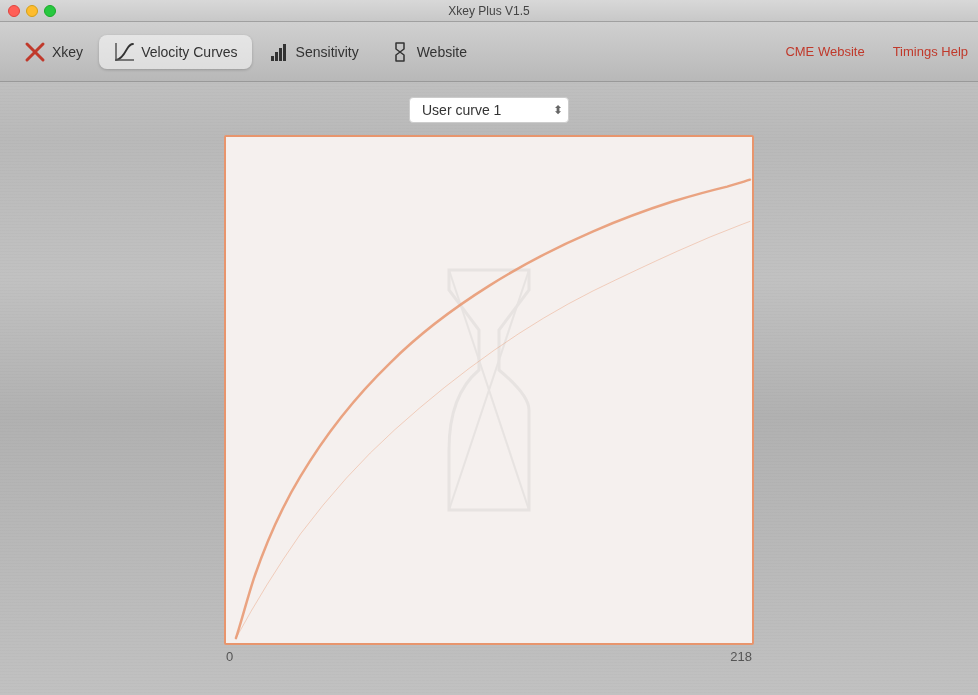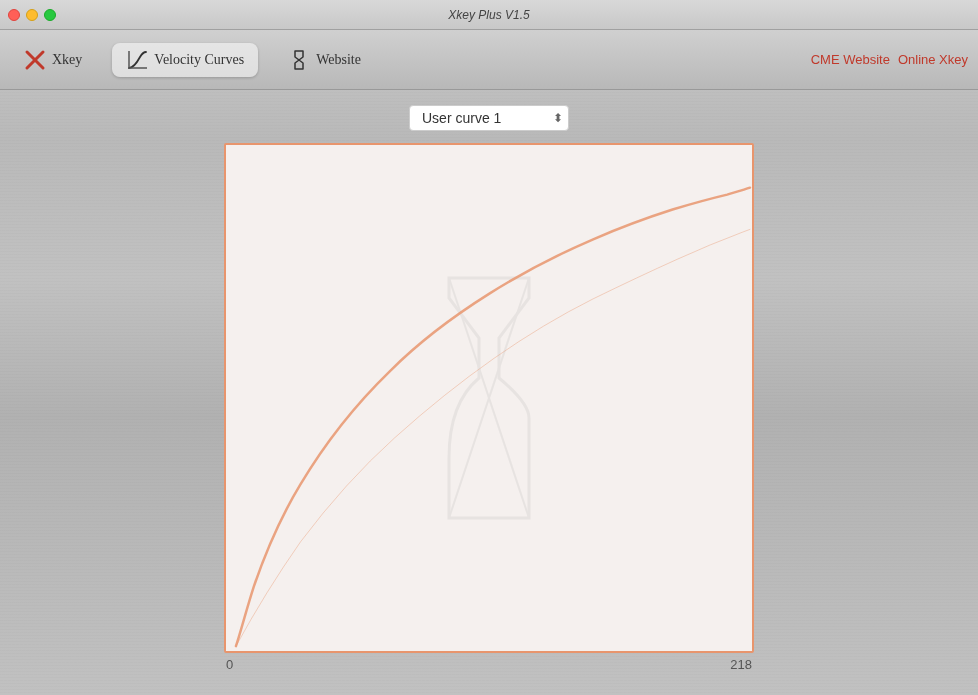--- a/index.html
+++ b/index.html
@@ -23,29 +23,28 @@
         transparent 0px,
         rgba(255,255,255,0.03) 1px,
         transparent 2px,
         rgba(0,0,0,0.02) 3px
       );
       pointer-events: none;
       z-index: 0;
     }
 
     .title-bar {
-      height: 30px;
+      height: 22px;
       display: flex;
       align-items: center;
       justify-content: center;
       position: relative;
       z-index: 10;
       background: linear-gradient(180deg, #d8d8d8, #c8c8c8);
       border-bottom: 1px solid #a0a0a0;
-      font-style: italic;
     }
 
     .window-controls {
       position: absolute;
       left: 8px;
       top: 50%;
       transform: translateY(-50%);
       display: flex;
       gap: 6px;
     }
@@ -75,23 +74,22 @@
       padding: 0 10px;
       background: linear-gradient(180deg, #d0d0d0, #b8b8b8);
       border-bottom: 1px solid #999;
       position: relative;
       z-index: 10;
     }
 
     .tab-group {
       display: flex;
       align-items: center;
-      gap: 16px;
+      gap: 2px;
       flex: 1;
-      font-family: Liberation Serif, serif;
     }
 
     .tab {
       display: flex;
       align-items: center;
       gap: 6px;
       padding: 6px 14px;
       border-radius: 8px;
       cursor: pointer;
       font-size: 14px;
@@ -107,21 +105,21 @@
     .tab-icon {
       width: 22px;
       height: 22px;
       display: flex;
       align-items: center;
       justify-content: center;
     }
 
     .toolbar-links {
       display: flex;
-      gap: 8px;
+      gap: 28px;
     }
 
     .toolbar-link {
       color: #c0392b;
       font-size: 13px;
       text-decoration: none;
       cursor: pointer;
     }
 
     .main-content {
@@ -242,34 +240,45 @@
         <svg width="22" height="22" viewBox="0 0 22 22">
           <path d="M3 19 Q8 19 14 8 Q17 3 20 3" stroke="#333" stroke-width="1.8" fill="none" stroke-linecap="round"></path>
           <line x1="2" y1="19" x2="21" y2="19" stroke="#555" stroke-width="1.5"></line>
           <line x1="3" y1="18" x2="3" y2="2" stroke="#555" stroke-width="1.5"></line>
         </svg>
       </div>
       <span>Velocity Curves</span>
     </div>
 
 
+    <div class="tab">
+      <div class="tab-icon">
+        <svg width="22" height="22" viewBox="0 0 22 22">
+          <rect x="3" y="15" width="3" height="5" fill="#333"></rect>
+          <rect x="7" y="11" width="3" height="9" fill="#333"></rect>
+          <rect x="11" y="7" width="3" height="13" fill="#333"></rect>
+          <rect x="15" y="3" width="3" height="17" fill="#333"></rect>
+        </svg>
+      </div>
+      <span>Sensitivity</span>
+    </div>
 
     <div class="tab">
       <div class="tab-icon">
         <svg width="22" height="22" viewBox="0 0 22 22">
           <path d="M7 2 L7 8 L11 11 L7 14 L7 20 L15 20 L15 14 L11 11 L15 8 L15 2 Z" stroke="#333" stroke-width="1.5" fill="none" stroke-linejoin="round"></path>
         </svg>
       </div>
       <span>Website</span>
     </div>
   </div>
 
   <div class="toolbar-links">
     <span class="toolbar-link">CME Website</span>
-    <span class="toolbar-link">Online Xkey</span>
+    <span class="toolbar-link">Timings Help</span>
   </div>
 </div>
 
 <div class="main-content">
 
   <div class="curve-selector">
     <div class="select-wrapper">
       <select class="curve-select">
         <option>User curve 1</option>
         <option>User curve 2</option>

